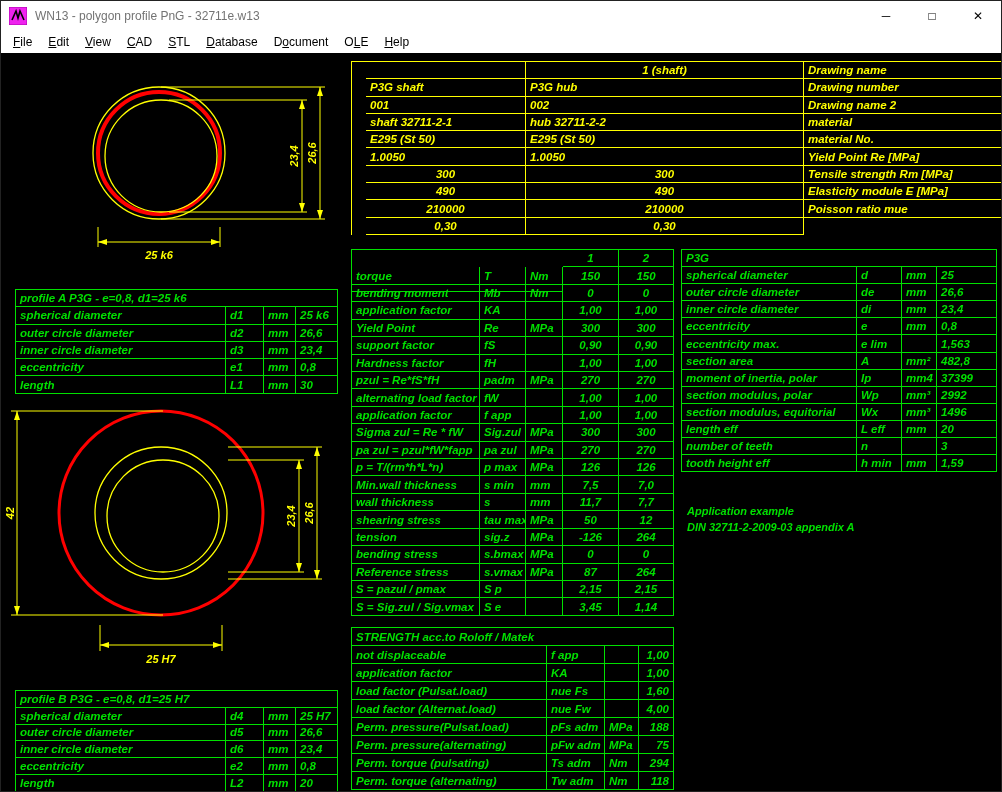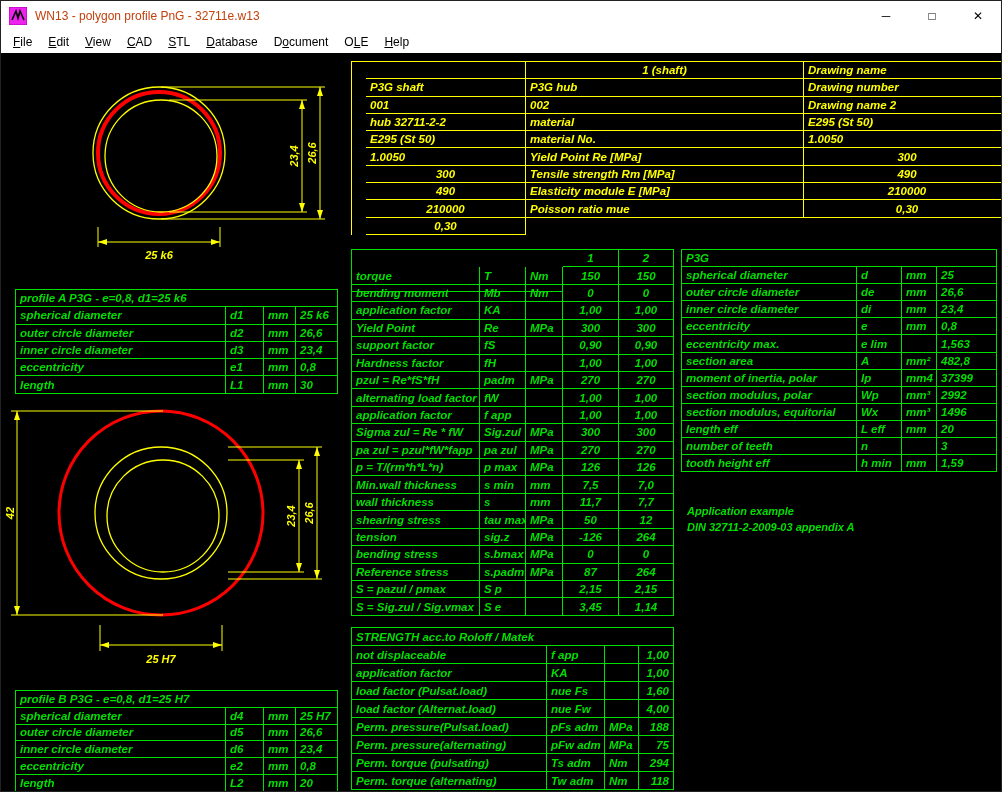--- a/index.html
+++ b/index.html
@@ -7,21 +7,21 @@
   .window {
     position:relative; width:1002px; height:792px; background:#000;
     font-family:"Liberation Sans", sans-serif; overflow:hidden; border:1px solid #222;
   }
   
   .titlebar {
     position:absolute; top:0; left:0; right:0; height:30px; background:#ffffff;
     display:flex; align-items:center;
   }
   .app-icon { width:18px; height:18px; margin-left:8px; flex:0 0 auto; }
-  .title { margin-left:8px; font-size:12px; color:#c2410c; white-space:nowrap; }
+  .title { margin-left:8px; font-size:12px; color:#737373; white-space:nowrap; }
   .win-controls { margin-left:auto; display:flex; height:30px; }
   .win-btn {
     width:46px; height:30px; display:flex; align-items:center; justify-content:center;
     font-size:12px; color:#000; cursor:default;
   }
   
   .menubar {
     position:absolute; top:30px; left:0; right:0; height:22px; background:#ffffff;
     display:flex; align-items:flex-end; padding-left:4px; font-size:12px; color:#000;
   }
@@ -144,20 +144,21 @@
     <div class="tbl c-yellow" id="tbl-materials" style="grid-template-columns: 160px 278px 207px; grid-auto-rows: 17.3px;">
         <div class="cell"></div>
         <div class="cell a-c">1 (shaft)</div>
         <div class="cell">Drawing name</div>
         <div class="cell a-l">P3G shaft</div>
         <div class="cell a-l">P3G hub</div>
         <div class="cell">Drawing number</div>
         <div class="cell a-l">001</div>
         <div class="cell a-l">002</div>
         <div class="cell">Drawing name 2</div>
+        <div class="cell a-l">shaft 32711-2-1</div>
         <div class="cell a-l">hub 32711-2-2</div>
         <div class="cell">material</div>
         <div class="cell a-l">E295 (St 50)</div>
         <div class="cell a-l">E295 (St 50)</div>
         <div class="cell">material No.</div>
         <div class="cell a-l">1.0050</div>
         <div class="cell a-l">1.0050</div>
         <div class="cell">Yield Point Re [MPa]</div>
         <div class="cell a-c">300</div>
         <div class="cell a-c">300</div>
@@ -254,21 +255,21 @@
         <div class="cell">sig.z</div>
         <div class="cell">MPa</div>
         <div class="cell a-c">-126</div>
         <div class="cell a-c">264</div>
         <div class="cell">bending stress</div>
         <div class="cell">s.bmax</div>
         <div class="cell">MPa</div>
         <div class="cell a-c">0</div>
         <div class="cell a-c">0</div>
         <div class="cell">Reference stress</div>
-        <div class="cell">s.padm</div>
+        <div class="cell">s.vmax</div>
         <div class="cell">MPa</div>
         <div class="cell a-c">87</div>
         <div class="cell a-c">264</div>
         <div class="cell">S = pazul / pmax</div>
         <div class="cell">S p</div>
         <div class="cell"></div>
         <div class="cell a-c">2,15</div>
         <div class="cell a-c">2,15</div>
         <div class="cell">S = Sig.zul / Sig.vmax</div>
         <div class="cell">S e</div>

